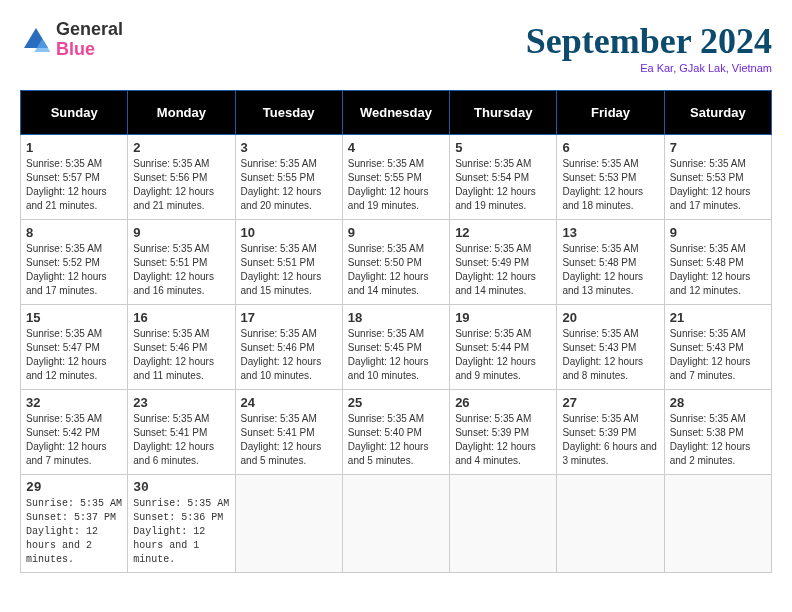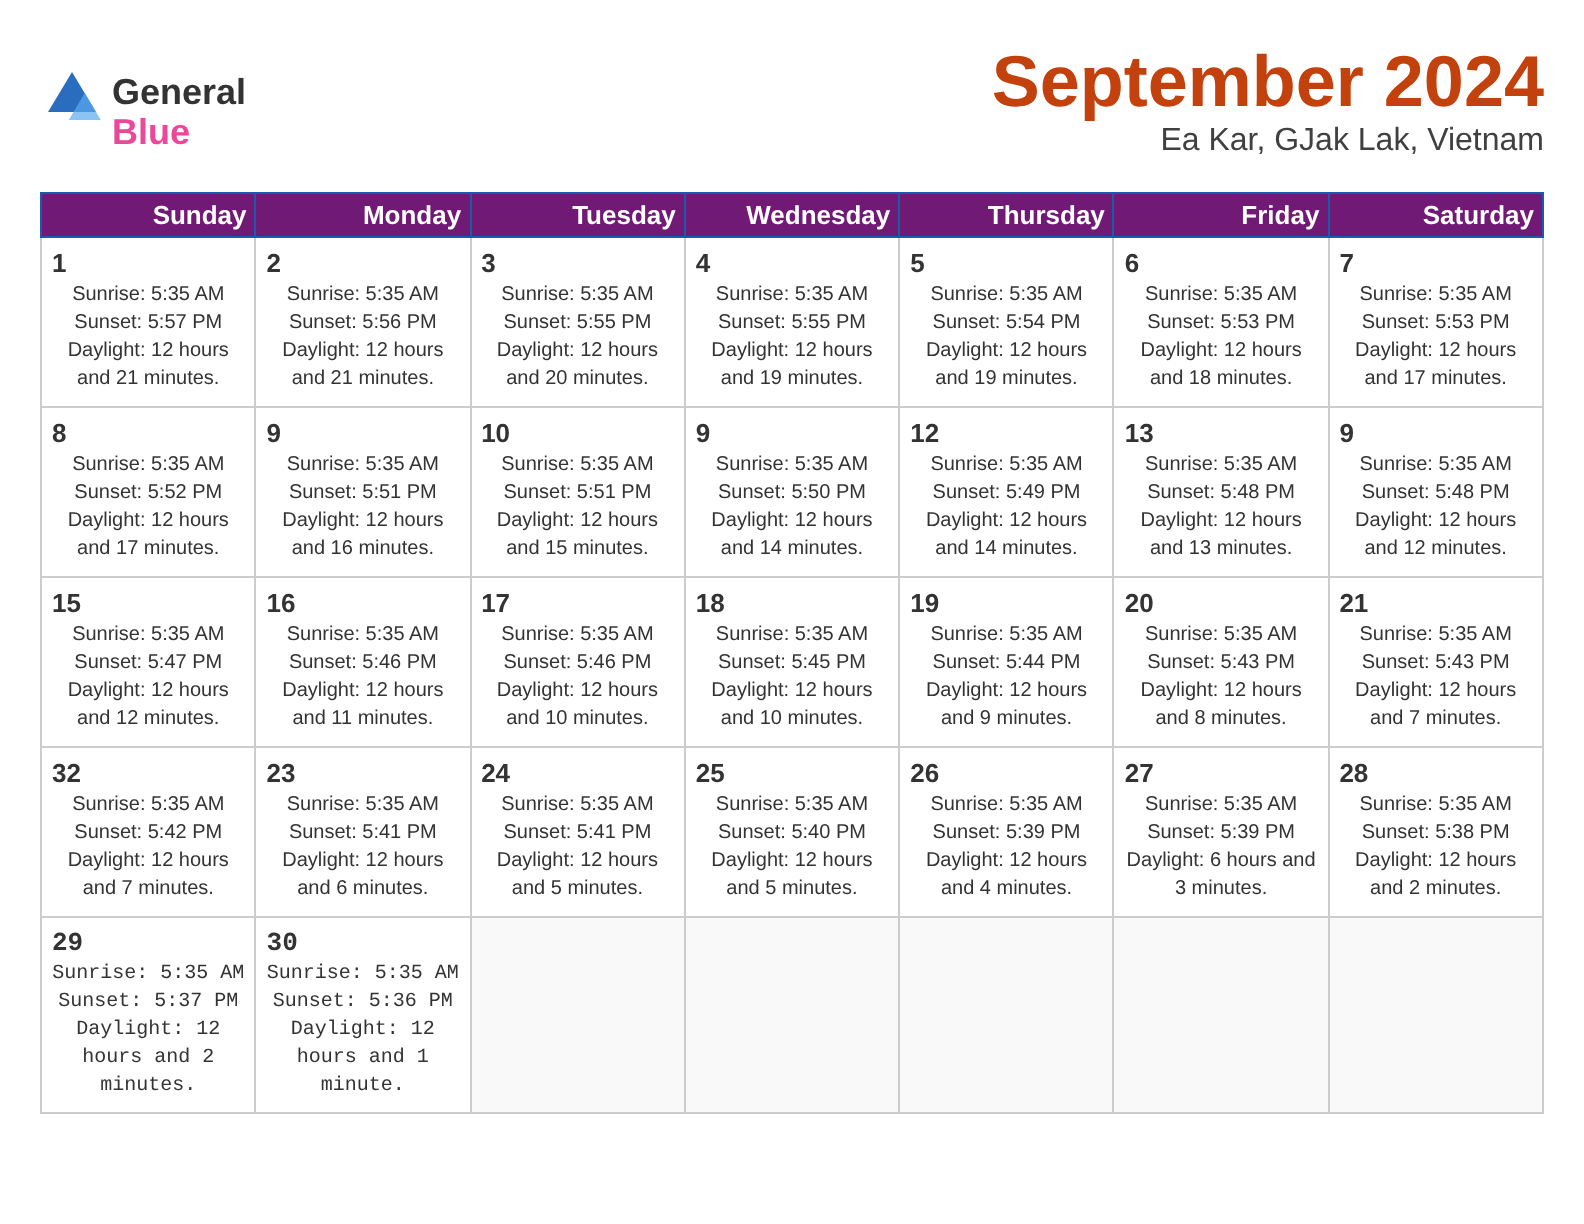--- a/index.html
+++ b/index.html
@@ -21,50 +21,51 @@
       align-items: center;
       gap: 4px;
     }
     .logo-text {
       display: flex;
       flex-direction: column;
       font-size: 18px;
       font-weight: bold;
       line-height: 1.1;
     }
-    .logo-general { color: #333; margin-top: 17px; }
+    .logo-general { color: #333; }
     .logo-blue { color: #ec4899; }
     .logo-icon {
       width: 32px;
       height: 32px;
     }
     .title-block {
       text-align: right;
     }
     .month-title {
       font-size: 36px;
       font-weight: bold;
-      color: #c2410c;
+      color: #0c4a6e;
+      font-family: Liberation Serif, serif;
     }
     .location {
-      font-size: 16px;
-      color: #404040;
+      font-size: 11px;
+      color: #6d28d9;
     }
     .calendar {
       width: 100%;
       border-collapse: collapse;
       border: 1px solid #ccc;
     }
     .calendar th {
-      background-color: #701a75;
+      background-color: #000000;
       color: #fff;
-      padding: 3px 4px;
+      padding: 14px 4px;
       font-size: 13px;
       font-weight: bold;
-      text-align: right;
+      text-align: center;
       border: 1px solid #1a5aaa;
     }
     .calendar td {
       width: 107px;
       vertical-align: top;
       padding: 5px 5px;
       border: 1px solid #ccc;
       font-size: 10px;
       color: #333;
       height: 85px;
@@ -75,21 +76,20 @@
     }
     .day-num {
       font-size: 13px;
       font-weight: bold;
       display: block;
       margin-bottom: 2px;
     }
     .day-info {
       line-height: 1.4;
       font-size: 10px;
-      text-align: center;
     }
     .last-row td {
       height: 70px;
       font-family: Liberation Mono, monospace;
     }
   </style>
 </head>
 <body>
 
 <div class="header">

